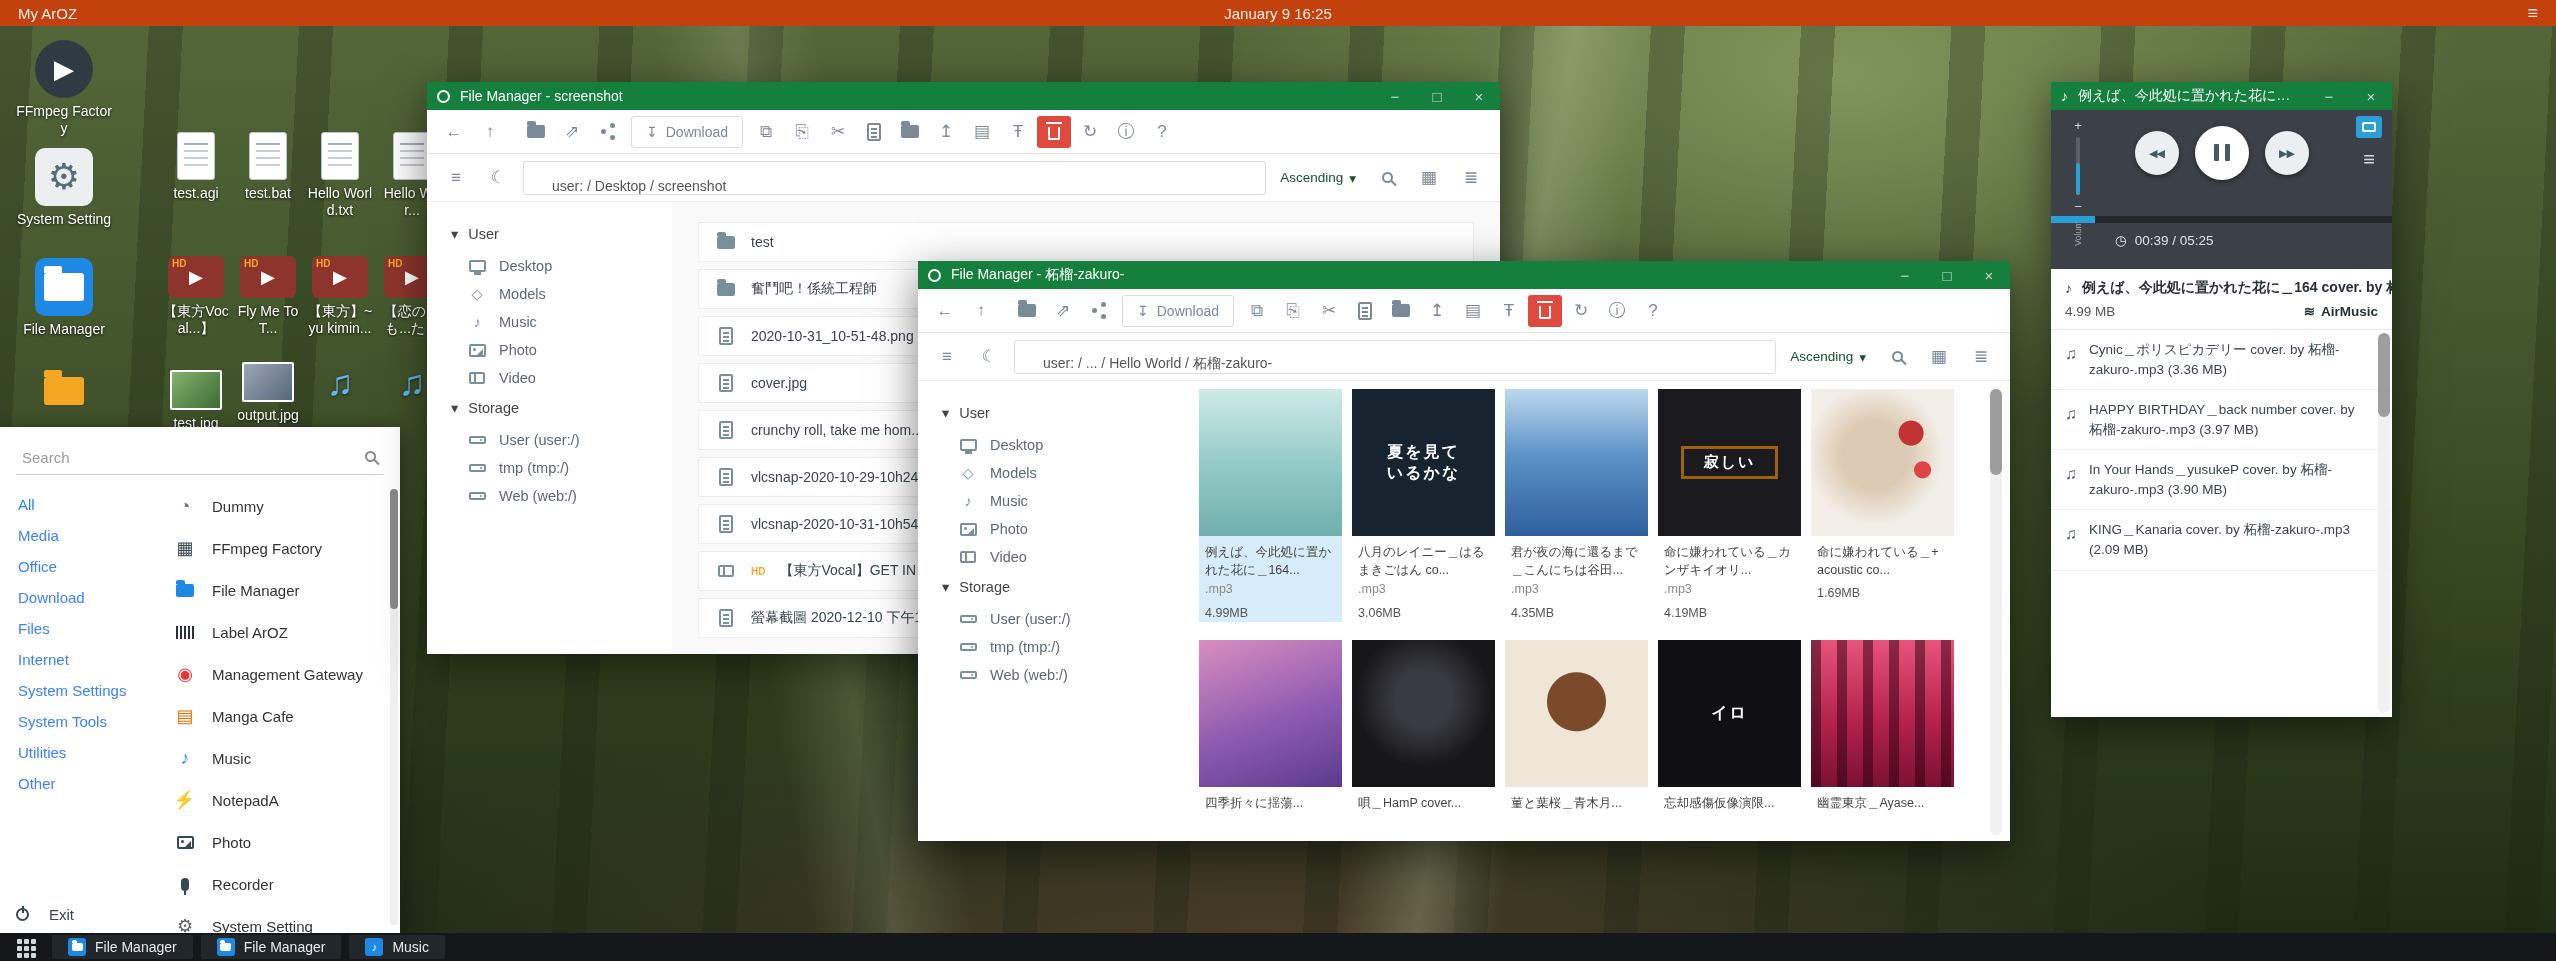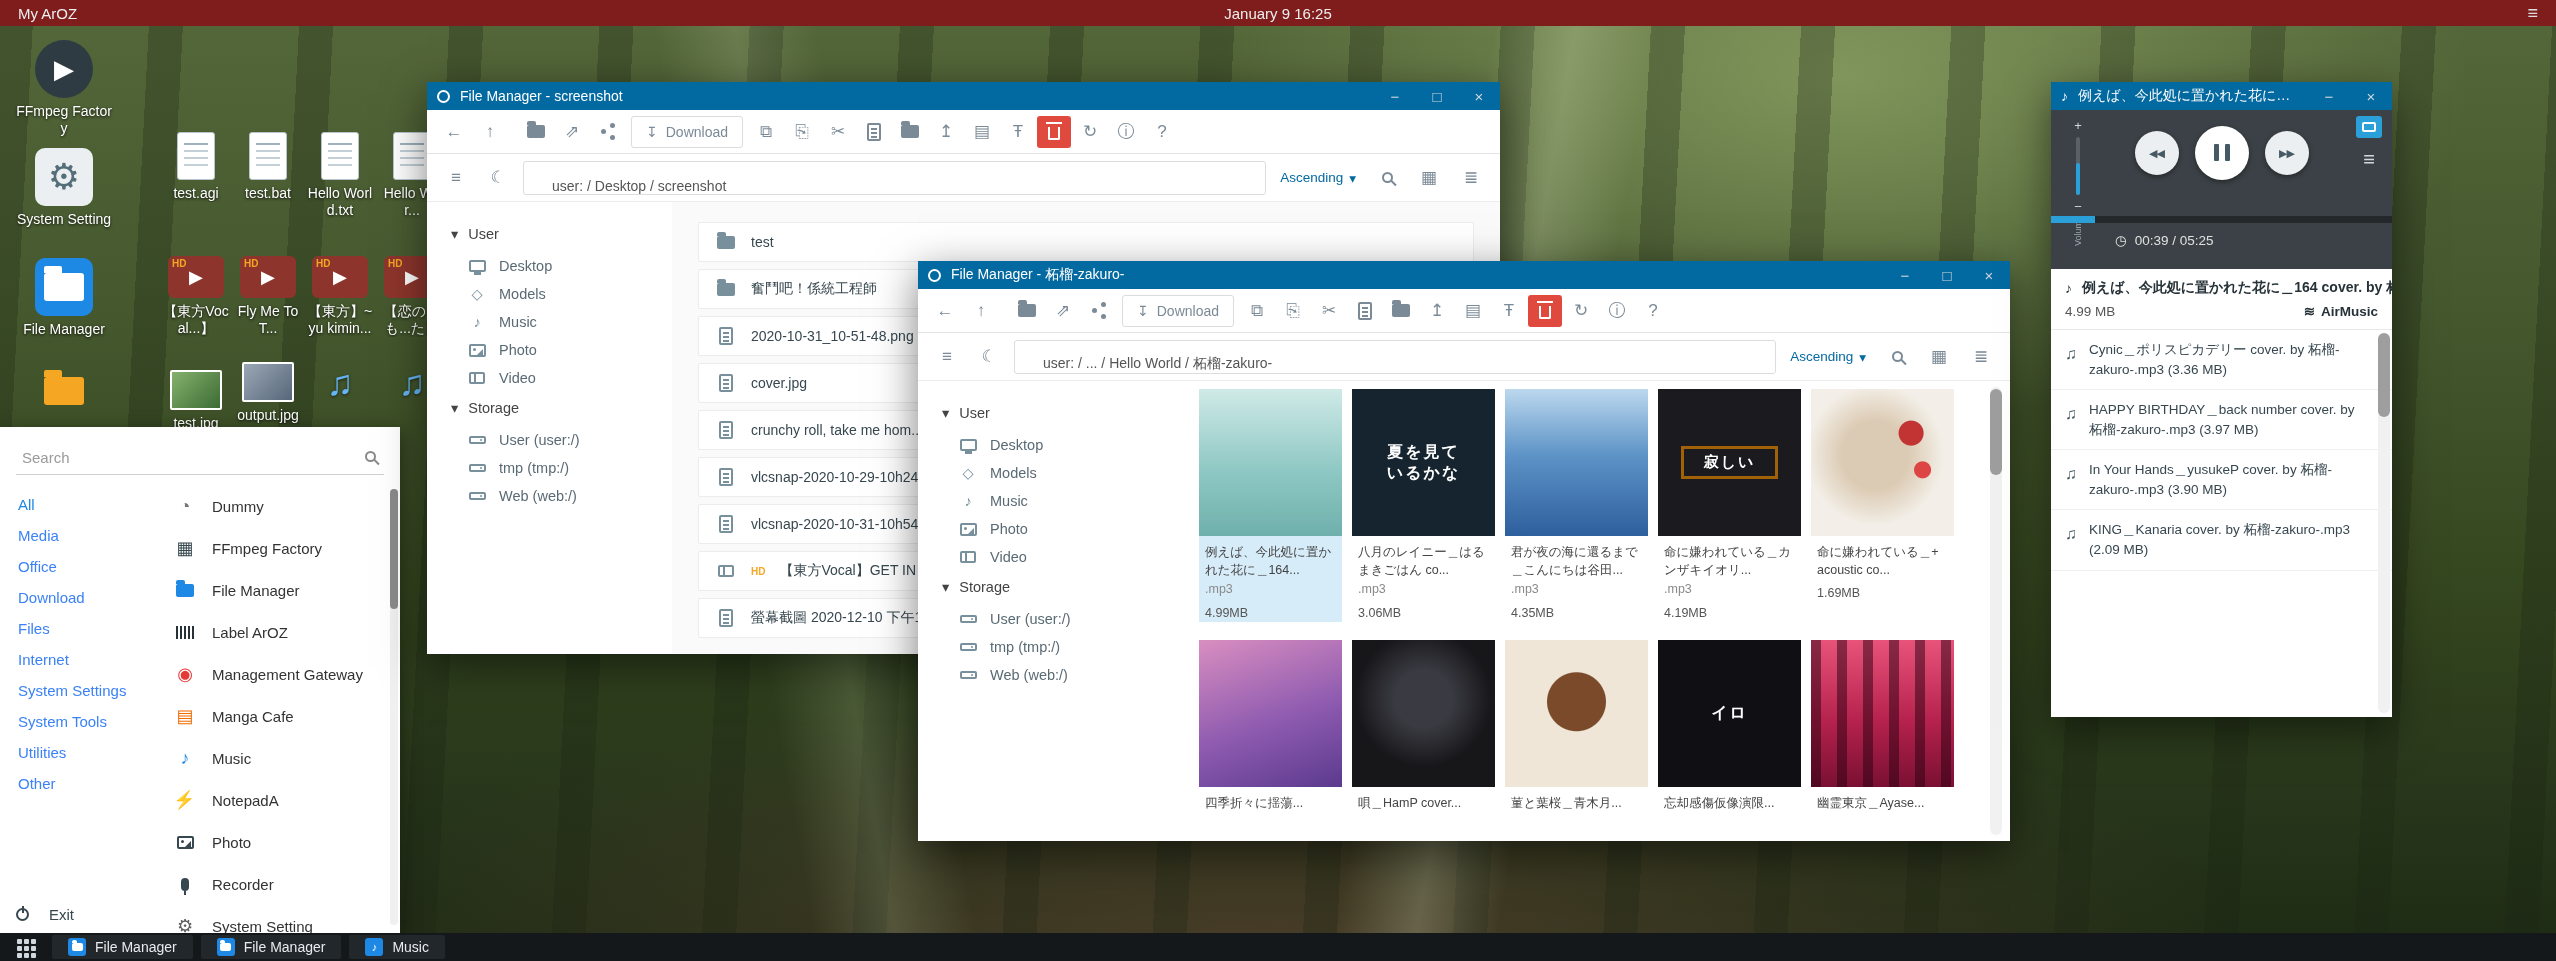--- a/index.html
+++ b/index.html
@@ -10,21 +10,21 @@
       linear-gradient(100deg, rgba(235,245,200,0) 55%, rgba(235,245,205,.22) 58%, rgba(235,245,200,0) 61%),
       linear-gradient(80deg, rgba(235,245,200,0) 30%, rgba(225,240,190,.16) 33%, rgba(235,245,200,0) 36%),
       repeating-linear-gradient(93deg, rgba(25,35,18,.28) 0 34px, rgba(25,35,18,0) 34px 150px),
       radial-gradient(ellipse 900px 500px at 72% 8%, rgba(205,230,150,.38), rgba(205,230,150,0) 70%),
       radial-gradient(ellipse 1400px 420px at 50% 100%, #4a3d28, rgba(74,61,40,0) 70%),
       linear-gradient(180deg,#55683a 0%,#46592f 30%,#35471f 60%,#26351a 85%,#1d2a14 100%);
   }
   button{border:0;background:transparent;cursor:pointer;font-family:inherit;color:inherit}
 
   
-  .topbar{position:absolute;left:0;top:0;right:0;height:26px;background:#7f1d1d;color:#eee;
+  .topbar{position:absolute;left:0;top:0;right:0;height:26px;background:#c2410c;color:#eee;
     display:flex;align-items:center;padding:0 18px;font-size:15px;z-index:60}
   .topbar .clock{position:absolute;left:50%;transform:translateX(-50%)}
   .topbar .burger{margin-left:auto;font-size:18px;color:#ddd}
 
   
   .dicon{position:absolute;width:96px;text-align:center;z-index:2}
   .dicon.small{width:68px}
   .dlabel{color:#fff;font-size:14px;line-height:1.2;text-shadow:0 1px 3px rgba(0,0,0,.9);word-break:break-all;margin-top:5px}
   .dlabel.two{max-height:36px;overflow:hidden}
   .dg{width:58px;height:58px;margin:0 auto;display:flex;align-items:center;justify-content:center;border-radius:10px;font-size:26px}
@@ -89,33 +89,33 @@
   .menu-cat.active{color:#1e88e5}
   .menu-apps{position:absolute;left:166px;top:58px;right:16px;bottom:0;overflow:hidden}
   .menu-app{height:42px;display:flex;align-items:center;gap:14px;padding-left:6px;font-size:15px;color:#333;cursor:pointer}
   .app-g{width:26px;display:flex;justify-content:center;font-size:18px;flex:none}
   .menu-exit{position:absolute;left:16px;bottom:10px;display:flex;align-items:center;gap:20px;font-size:15px;color:#37474f}
   .menu-scroll{position:absolute;right:2px;top:62px;bottom:8px;width:8px;background:#f0f0f0;border-radius:4px}
   .menu-scroll .thumb{width:100%;height:120px;background:#8a8a8a;border-radius:4px}
 
   
   .win{position:absolute;background:#fff;box-shadow:0 12px 40px rgba(0,0,0,.5);display:flex;flex-direction:column}
-  .titlebar{height:28px;background:#0369a1;color:#fff;display:flex;align-items:center;gap:10px;padding-left:10px;font-size:14px;flex:none}
+  .titlebar{height:28px;background:#15803d;color:#fff;display:flex;align-items:center;gap:10px;padding-left:10px;font-size:14px;flex:none}
   .win-ico{width:13px;height:13px;border:2px solid #fff;border-radius:50%;flex:none}
   .tb-title{white-space:nowrap;overflow:hidden;text-overflow:ellipsis}
   .tb-btns{margin-left:auto;display:flex;height:100%}
   .tb-btn{width:42px;height:100%;display:flex;align-items:center;justify-content:center;color:#cfd8dc;font-size:15px}
   .toolbar{height:44px;background:#fff;border-bottom:1px solid #e4e4e4;display:flex;align-items:center;padding:0 10px;gap:2px;flex:none}
   .tool{min-width:34px;height:32px;display:flex;align-items:center;justify-content:center;color:#7b8a97;font-size:17px;border-radius:3px}
   .tool.danger{background:#e0493e;color:#fff;width:34px}
   .tool-download{display:flex;align-items:center;gap:8px;border:1px solid #dcdcdc;border-radius:3px;height:32px;padding:0 14px;color:#7b8a97;font-size:14px;margin:0 4px}
   .tsep{width:8px}
   .addr-row{height:48px;display:flex;align-items:center;gap:8px;padding:0 12px;border-bottom:1px solid #ececec;background:#fff;flex:none}
   .addr-input{flex:1;height:34px;border:1px solid #ddd;border-radius:3px;padding:0 28px;font-size:14px;color:#555;display:flex;align-items:flex-end;white-space:nowrap;overflow:hidden}
-  .sort{display:flex;align-items:center;gap:6px;font-size:13.5px;color:#0369a1;padding:0 6px;cursor:pointer}
+  .sort{display:flex;align-items:center;gap:6px;font-size:13.5px;color:#14532d;padding:0 6px;cursor:pointer}
   .fm-body{flex:1;display:flex;overflow:hidden}
   .fm-side{width:245px;padding:16px 0 0 24px;font-size:14.5px;color:#555;flex:none;background:#fff}
   .side-h{display:flex;gap:10px;align-items:center;color:#444;margin:8px 0 10px;cursor:pointer}
   .side-item{display:flex;gap:12px;padding:6px 0 6px 16px;align-items:center;color:#5a6a74;cursor:pointer}
   .side-item .icg{color:#78909c;display:flex;width:20px;justify-content:center}
   .fm-list{flex:1;padding:20px 26px;background:#fafafa;overflow:hidden;position:relative}
   .frow{height:40px;background:#fff;border:1px solid #ececec;border-radius:2px;display:flex;align-items:center;gap:14px;
     padding:0 16px;margin-bottom:7px;font-size:14px;color:#37474f;cursor:pointer}
   .frow .icg{color:#78909c;display:flex;width:22px;justify-content:center;align-items:center}
   .hd-badge{font-size:10px;font-weight:bold;color:#f5a623}

